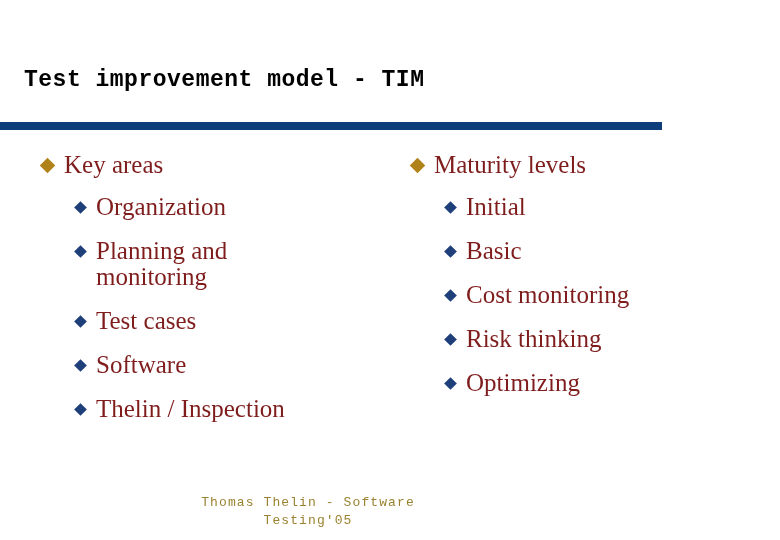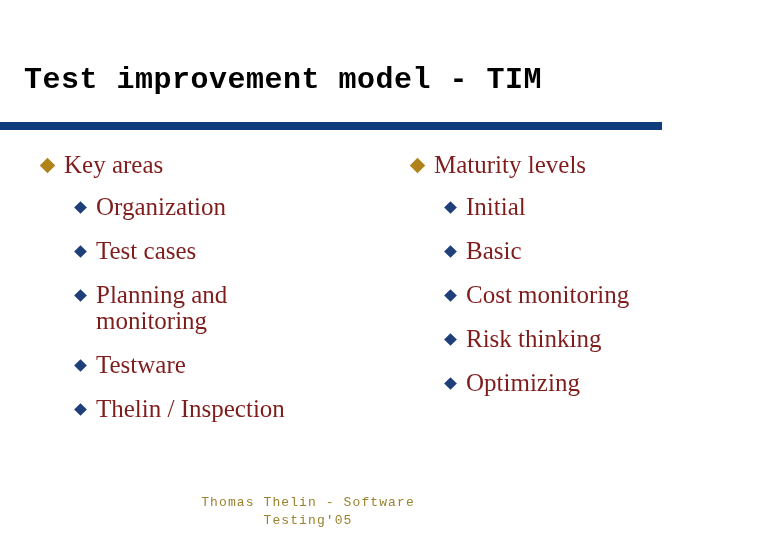--- a/index.html
+++ b/index.html
@@ -26,21 +26,21 @@
   }
 
   
   .slide-title {
     position: absolute;
     left: 24px;
     top: 58px;
     width: 740px;
     font-family: "Liberation Mono", "DejaVu Sans Mono", monospace;
     font-weight: bold;
-    font-size: 30px;
+    font-size: 23px;
     line-height: 44px;
     letter-spacing: 0.5px;
     color: #000000;
     white-space: pre;
   }
 
   
   .title-rule {
     position: absolute;
     left: 0px;
@@ -150,32 +150,32 @@
         <span class="bullet-label">Key areas</span>
       </div>
 
       <div class="bullet-row level2">
         <span class="diamond diamond-blue"></span>
         <span class="bullet-label">Organization</span>
       </div>
 
       <div class="bullet-row level2">
         <span class="diamond diamond-blue"></span>
-        <span class="bullet-label">Test cases</span>
-      </div>
-
-      <div class="bullet-row level2">
-        <span class="diamond diamond-blue"></span>
         <span class="bullet-label">Planning and
 monitoring</span>
       </div>
 
       <div class="bullet-row level2">
         <span class="diamond diamond-blue"></span>
-        <span class="bullet-label">Testware</span>
+        <span class="bullet-label">Test cases</span>
+      </div>
+
+      <div class="bullet-row level2">
+        <span class="diamond diamond-blue"></span>
+        <span class="bullet-label">Software</span>
       </div>
 
       <div class="bullet-row level2">
         <span class="diamond diamond-blue"></span>
         <span class="bullet-label">Thelin / Inspection</span>
       </div>
 
     </div>
 
     <div class="column right">

